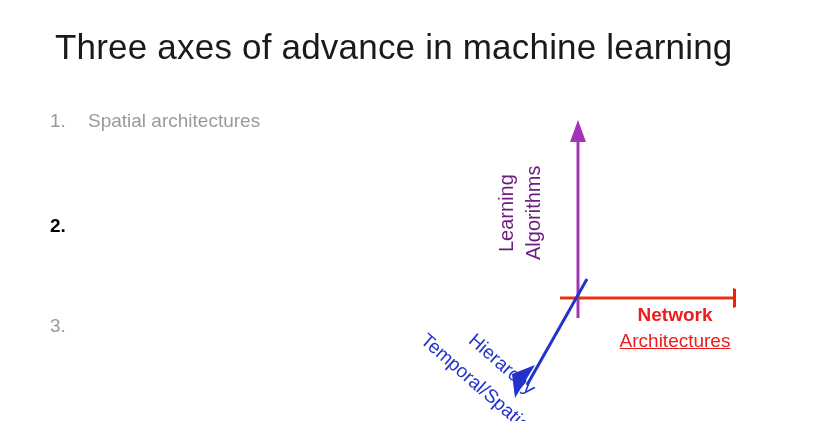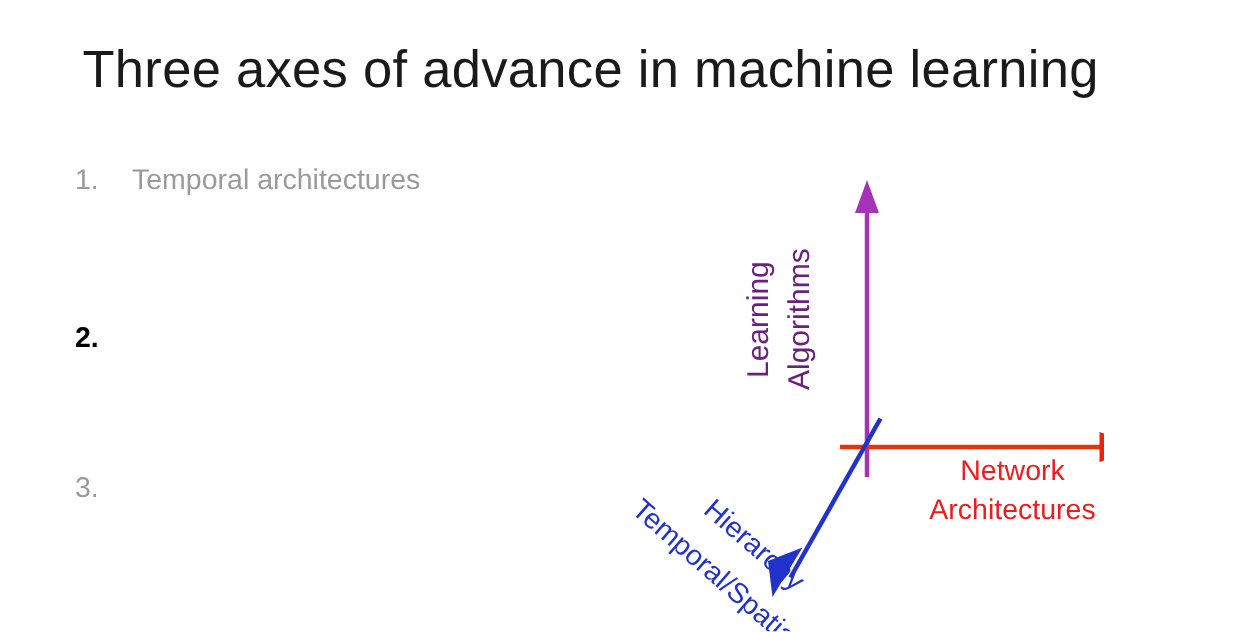--- a/index.html
+++ b/index.html
@@ -72,22 +72,22 @@
   #lbl-learning  { left: 516px; top: 232px; }
   #lbl-algorithms{ left: 543px; top: 240px; }
 
   .red-label {
     color: #ee1c1c;
     font-size: 19px;
     text-align: center;
     left: 600px;
     width: 150px;
   }
-  #lbl-network   { top: 305px; }
-  #lbl-arch      { top: 331px; }
+  #lbl-network   { top: 305px; font-weight: bold; }
+  #lbl-arch      { top: 331px; text-decoration: underline; }
 
   .blue-label {
     color: #2233cc;
     font-size: 19px;
     transform-origin: left top;
     transform: rotate(41deg);
   }
   #lbl-temporal  { left: 430px; top: 330px; }
   #lbl-hierarchy { left: 478px; top: 330px; }
 
@@ -111,21 +111,21 @@
 </style>
 </head>
 <body>
 
 <div id="slide">
 
   <div id="title">Three axes of advance in machine learning</div>
 
   <div class="list-item muted" id="item-1">
     <span class="list-num">1.</span>
-    <span>Temporal architectures</span>
+    <span>Spatial architectures</span>
   </div>
 
   <div class="list-item active" id="item-2">
     <span class="list-num">2.</span>
   </div>
 
   <div class="list-item muted" id="item-3">
     <span class="list-num">3.</span>
   </div>
 

